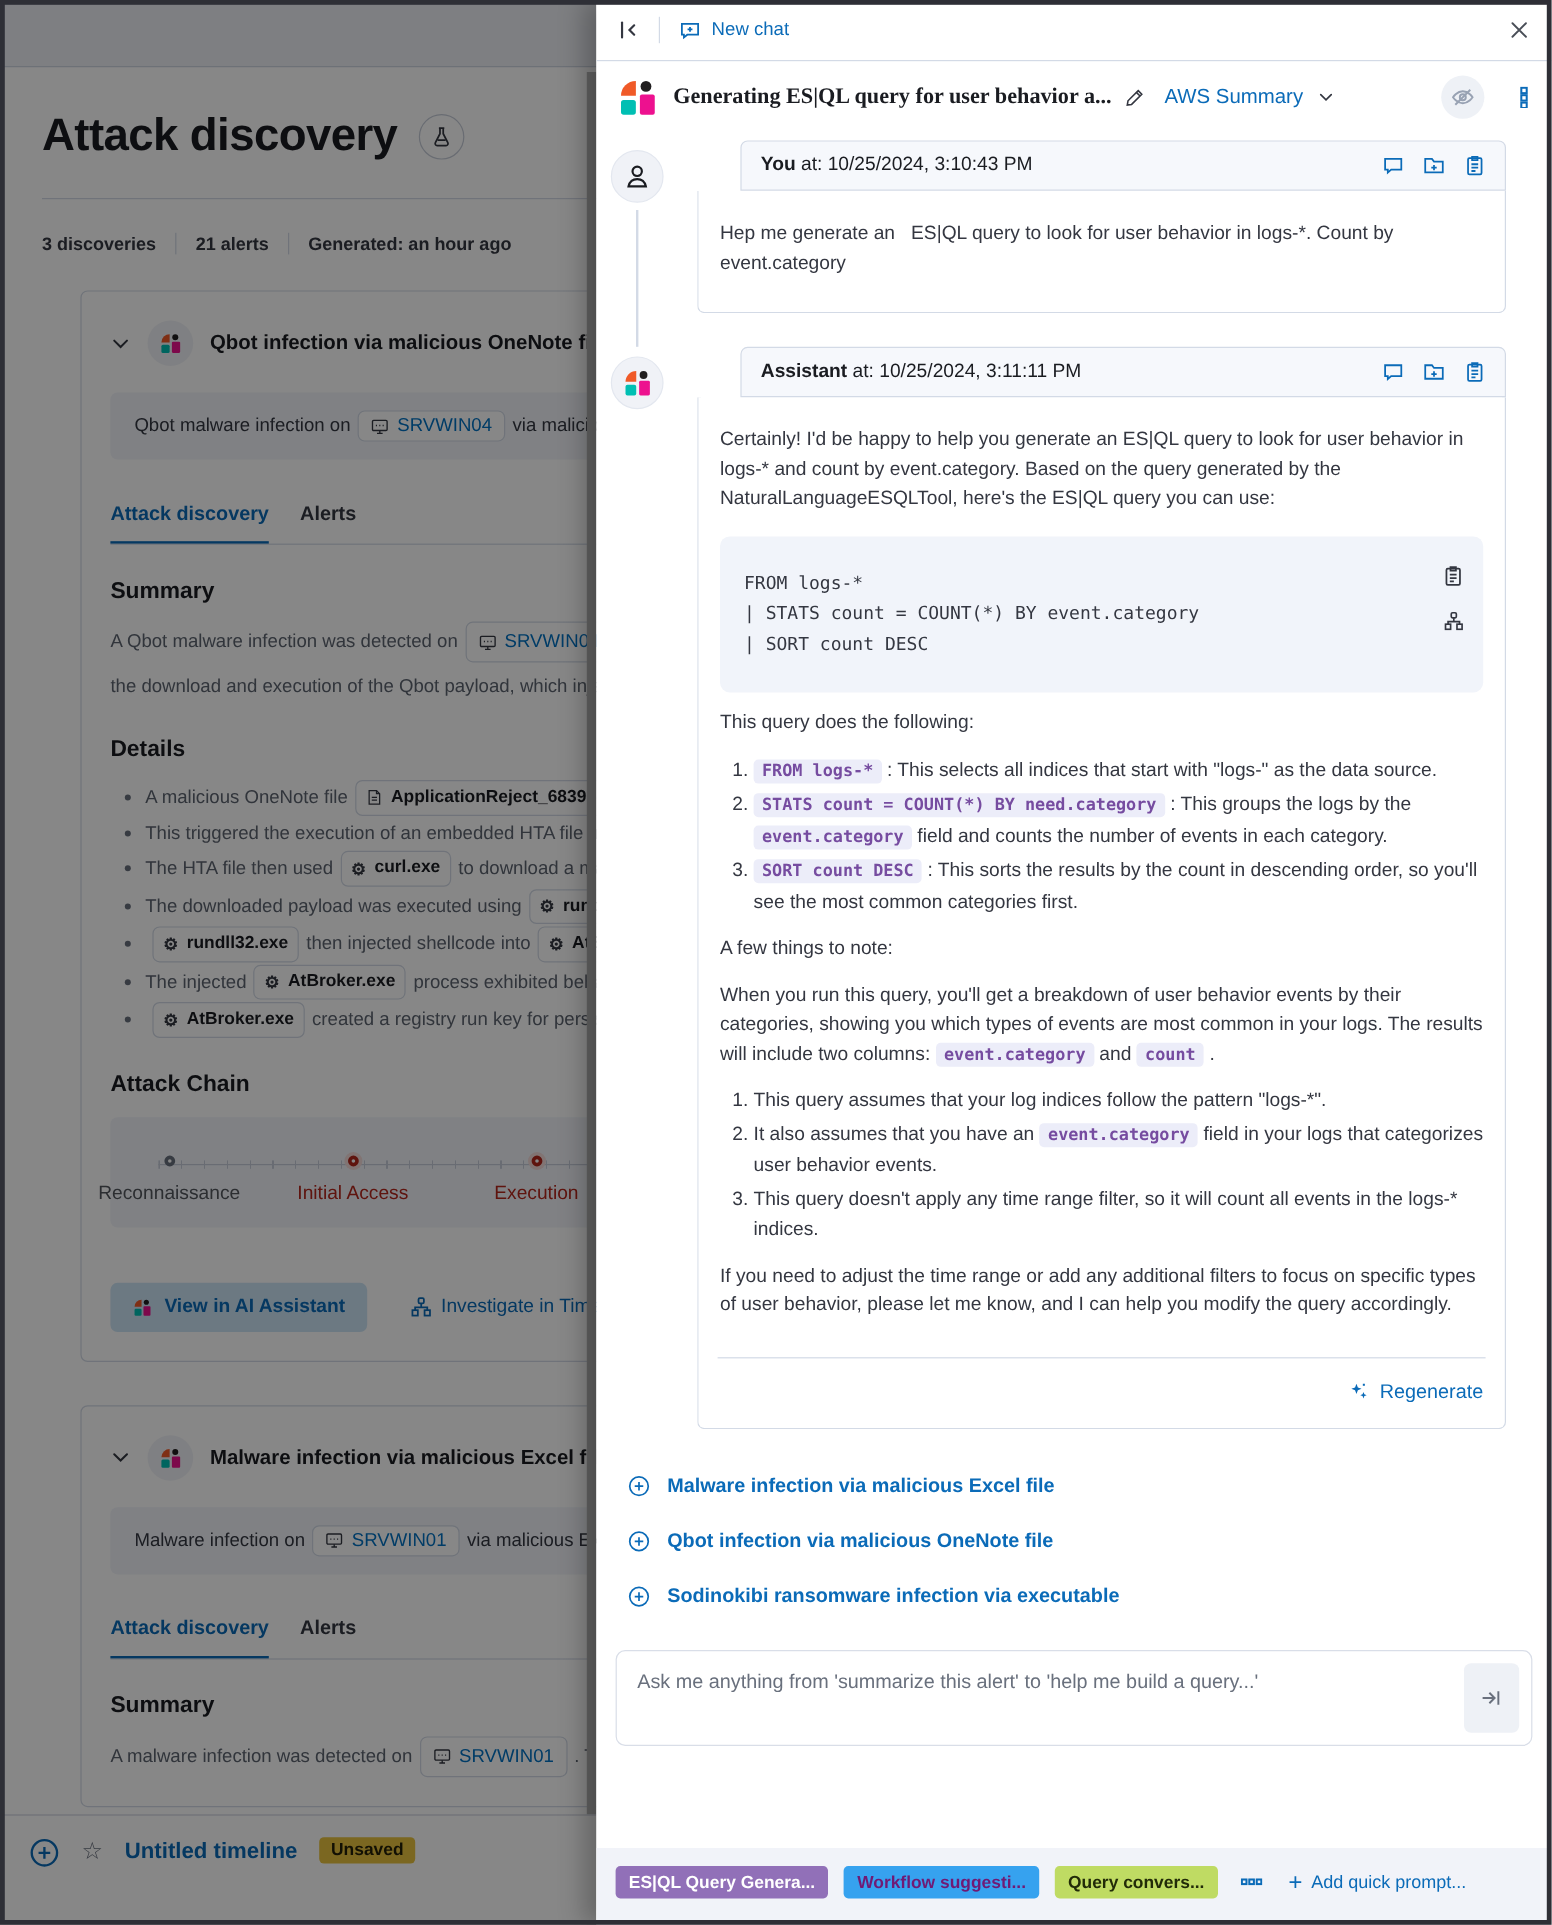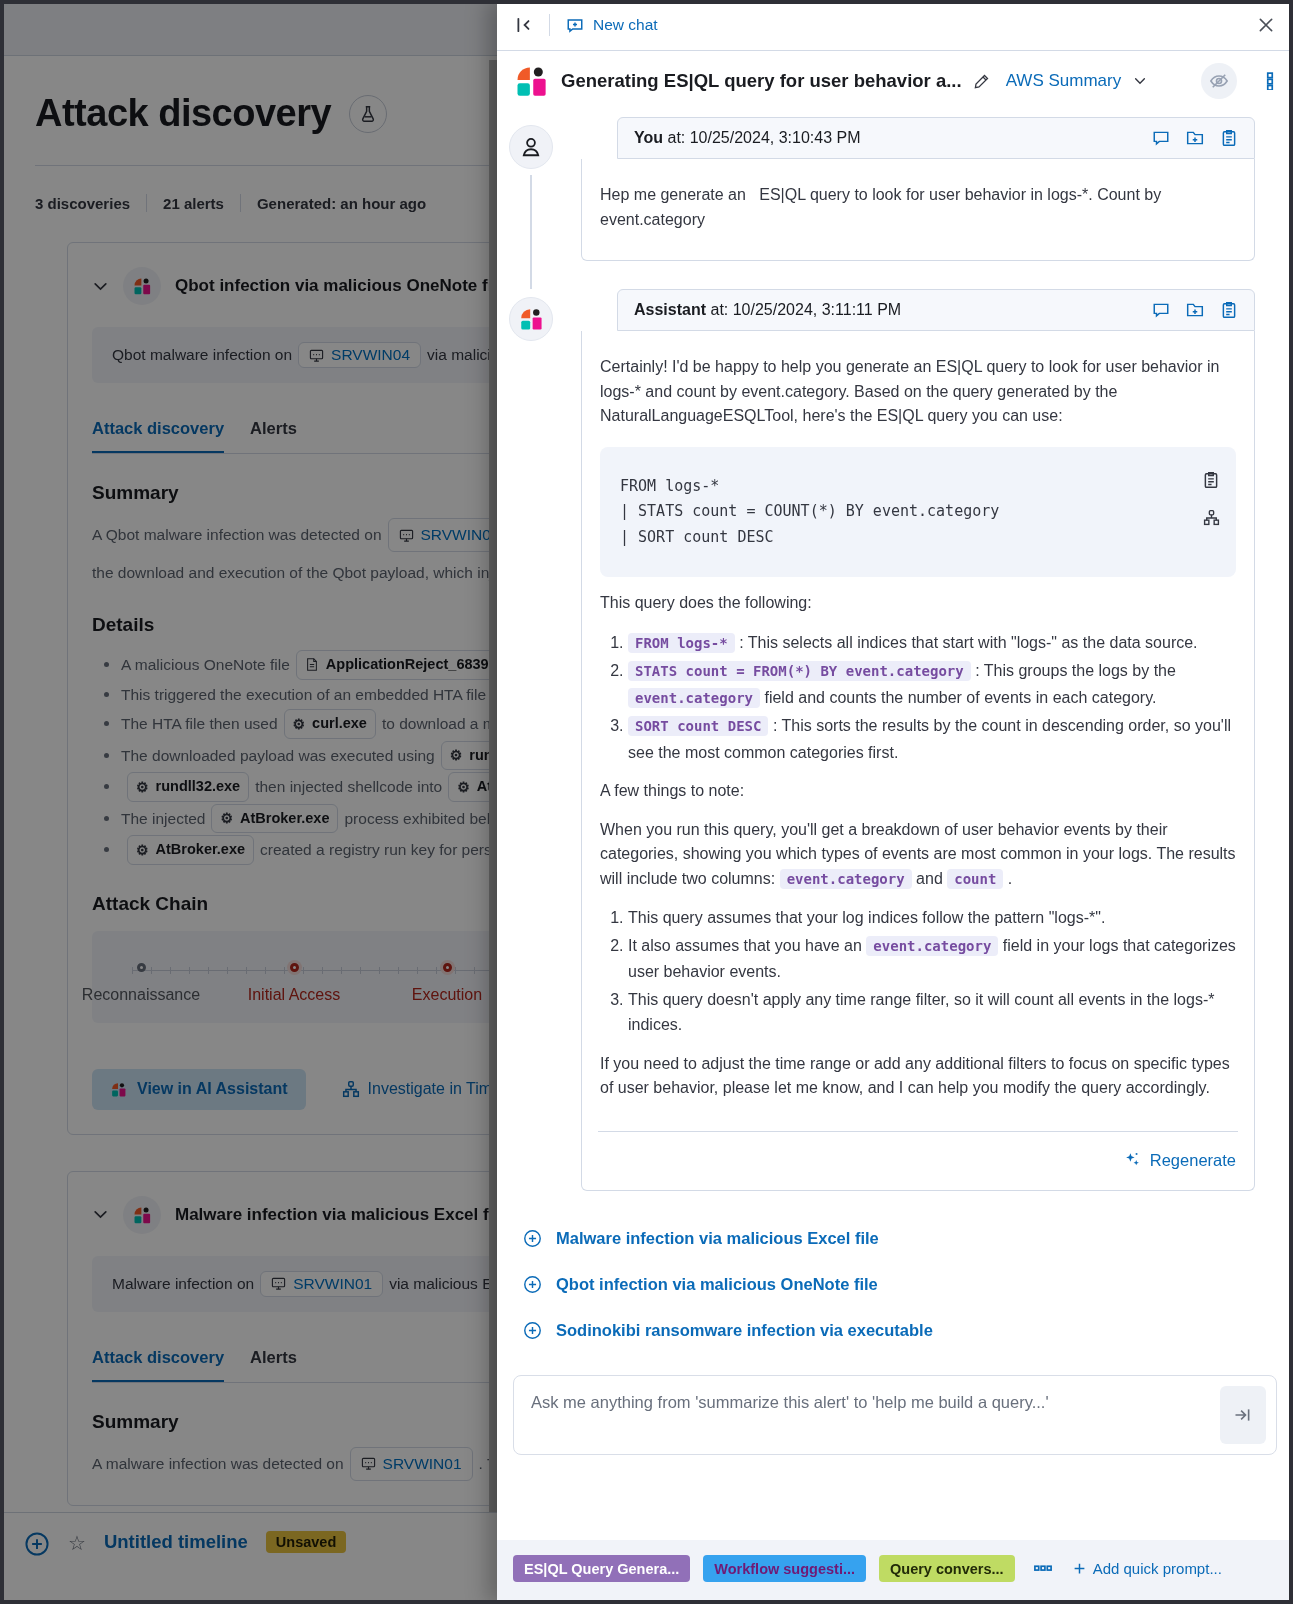--- a/index.html
+++ b/index.html
@@ -65,21 +65,21 @@
   .page-scrollbar { position:absolute; top:60px; bottom:0; right:0; width:8px; background:#bdbdbd; }
   .dim { position:absolute; inset:0; background:rgba(0,0,0,0.47); z-index:5; }
 
   
   .flyout { position:absolute; left:497px; top:0; bottom:0; right:0; background:#fff; z-index:10; display:flex; flex-direction:column; box-shadow:-10px 0 20px rgba(0,0,0,0.25); overflow:hidden; }
   .fly-topbar { height:51px; flex:none; display:flex; align-items:center; padding:0 18px; border-bottom:1px solid #d3dae6; }
   .top-sep { width:1px; height:22px; background:#d3dae6; margin:0 16px; }
   .new-chat { display:flex; align-items:center; gap:9px; color:#0b6bb8; font-size:15.5px; font-weight:500; }
   .spacer { flex:1; }
   .fly-header { height:60px; flex:none; display:flex; align-items:center; gap:12px; padding:0 16px; }
-  .fly-title { font-size:18.5px; font-weight:800; color:#1a1c21; white-space:nowrap; }
+  .fly-title { font-size:18.5px; font-weight:800; color:#1a1c21; white-space:nowrap;font-family:Liberation Serif, serif; }
   .connector { color:#0b6bb8; font-size:17px; white-space:nowrap; margin-left:4px; }
   .anon-circle { width:36px; height:36px; border-radius:50%; background:#eef1f6; display:flex; align-items:center; justify-content:center; margin-left:10px; }
 
   .messages { padding:6px 38px 0 12px; }
   .msg-row { display:flex; gap:28px; }
   .avatar-col { width:44px; flex:none; display:flex; flex-direction:column; align-items:center; }
   .avatar { width:44px; height:44px; border-radius:50%; background:#f0f2f7; border:1px solid #e3e7ef; display:flex; align-items:center; justify-content:center; flex:none; margin-top:8px; }
   .avatar-line { width:2px; flex:1; background:#d3dae6; margin-top:6px; }
   .msg { flex:1; min-width:0; margin-bottom:28px; }
   .msg-head { background:#f6f8fc; border:1px solid #d3dae6; border-radius:6px 6px 0 0; padding:11px 16px; display:flex; align-items:center; font-size:16px; color:#1a1c21;margin-left:36px; }
@@ -509,21 +509,21 @@
                     <rect x="1.5" y="10.5" width="4" height="4"></rect>
                     <rect x="10.5" y="10.5" width="4" height="4"></rect>
                     <path d="M8 5.5v3M3.5 10.5V8.5h9v2M3.5 8.5h9"></path>
                   </svg>
                 </span>
             </div>
           </div>
           <p class="gap-p">This query does the following:</p>
           <ol class="md">
             <li><code class="inline-code">FROM logs-*</code><span> : This selects all indices that start with "logs-" as the data source.</span></li>
-            <li><code class="inline-code">STATS count = FROM(*) BY event.category</code><span> : This groups the logs by the </span><code class="inline-code">event.category</code><span> field and counts the number of events in each category.</span></li>
+            <li><code class="inline-code">STATS count = COUNT(*) BY need.category</code><span> : This groups the logs by the </span><code class="inline-code">event.category</code><span> field and counts the number of events in each category.</span></li>
             <li><code class="inline-code">SORT count DESC</code><span> : This sorts the results by the count in descending order, so you'll see the most common categories first.</span></li>
           </ol>
           <p class="gap-p">A few things to note:</p>
           <p class="gap-p"><span>When you run this query, you'll get a breakdown of user behavior events by their categories, showing you which types of events are most common in your logs. The results will include two columns: </span><code class="inline-code">event.category</code><span> and </span><code class="inline-code">count</code><span> .</span></p>
           <ol class="md">
             <li><span>This query assumes that your log indices follow the pattern "logs-*".</span></li>
             <li><span>It also assumes that you have an </span><code class="inline-code">event.category</code><span> field in your logs that categorizes user behavior events.</span></li>
             <li><span>This query doesn't apply any time range filter, so it will count all events in the logs-* indices.</span></li>
           </ol>
           <p class="gap-p">If you need to adjust the time range or add any additional filters to focus on specific types of user behavior, please let me know, and I can help you modify the query accordingly.</p>

